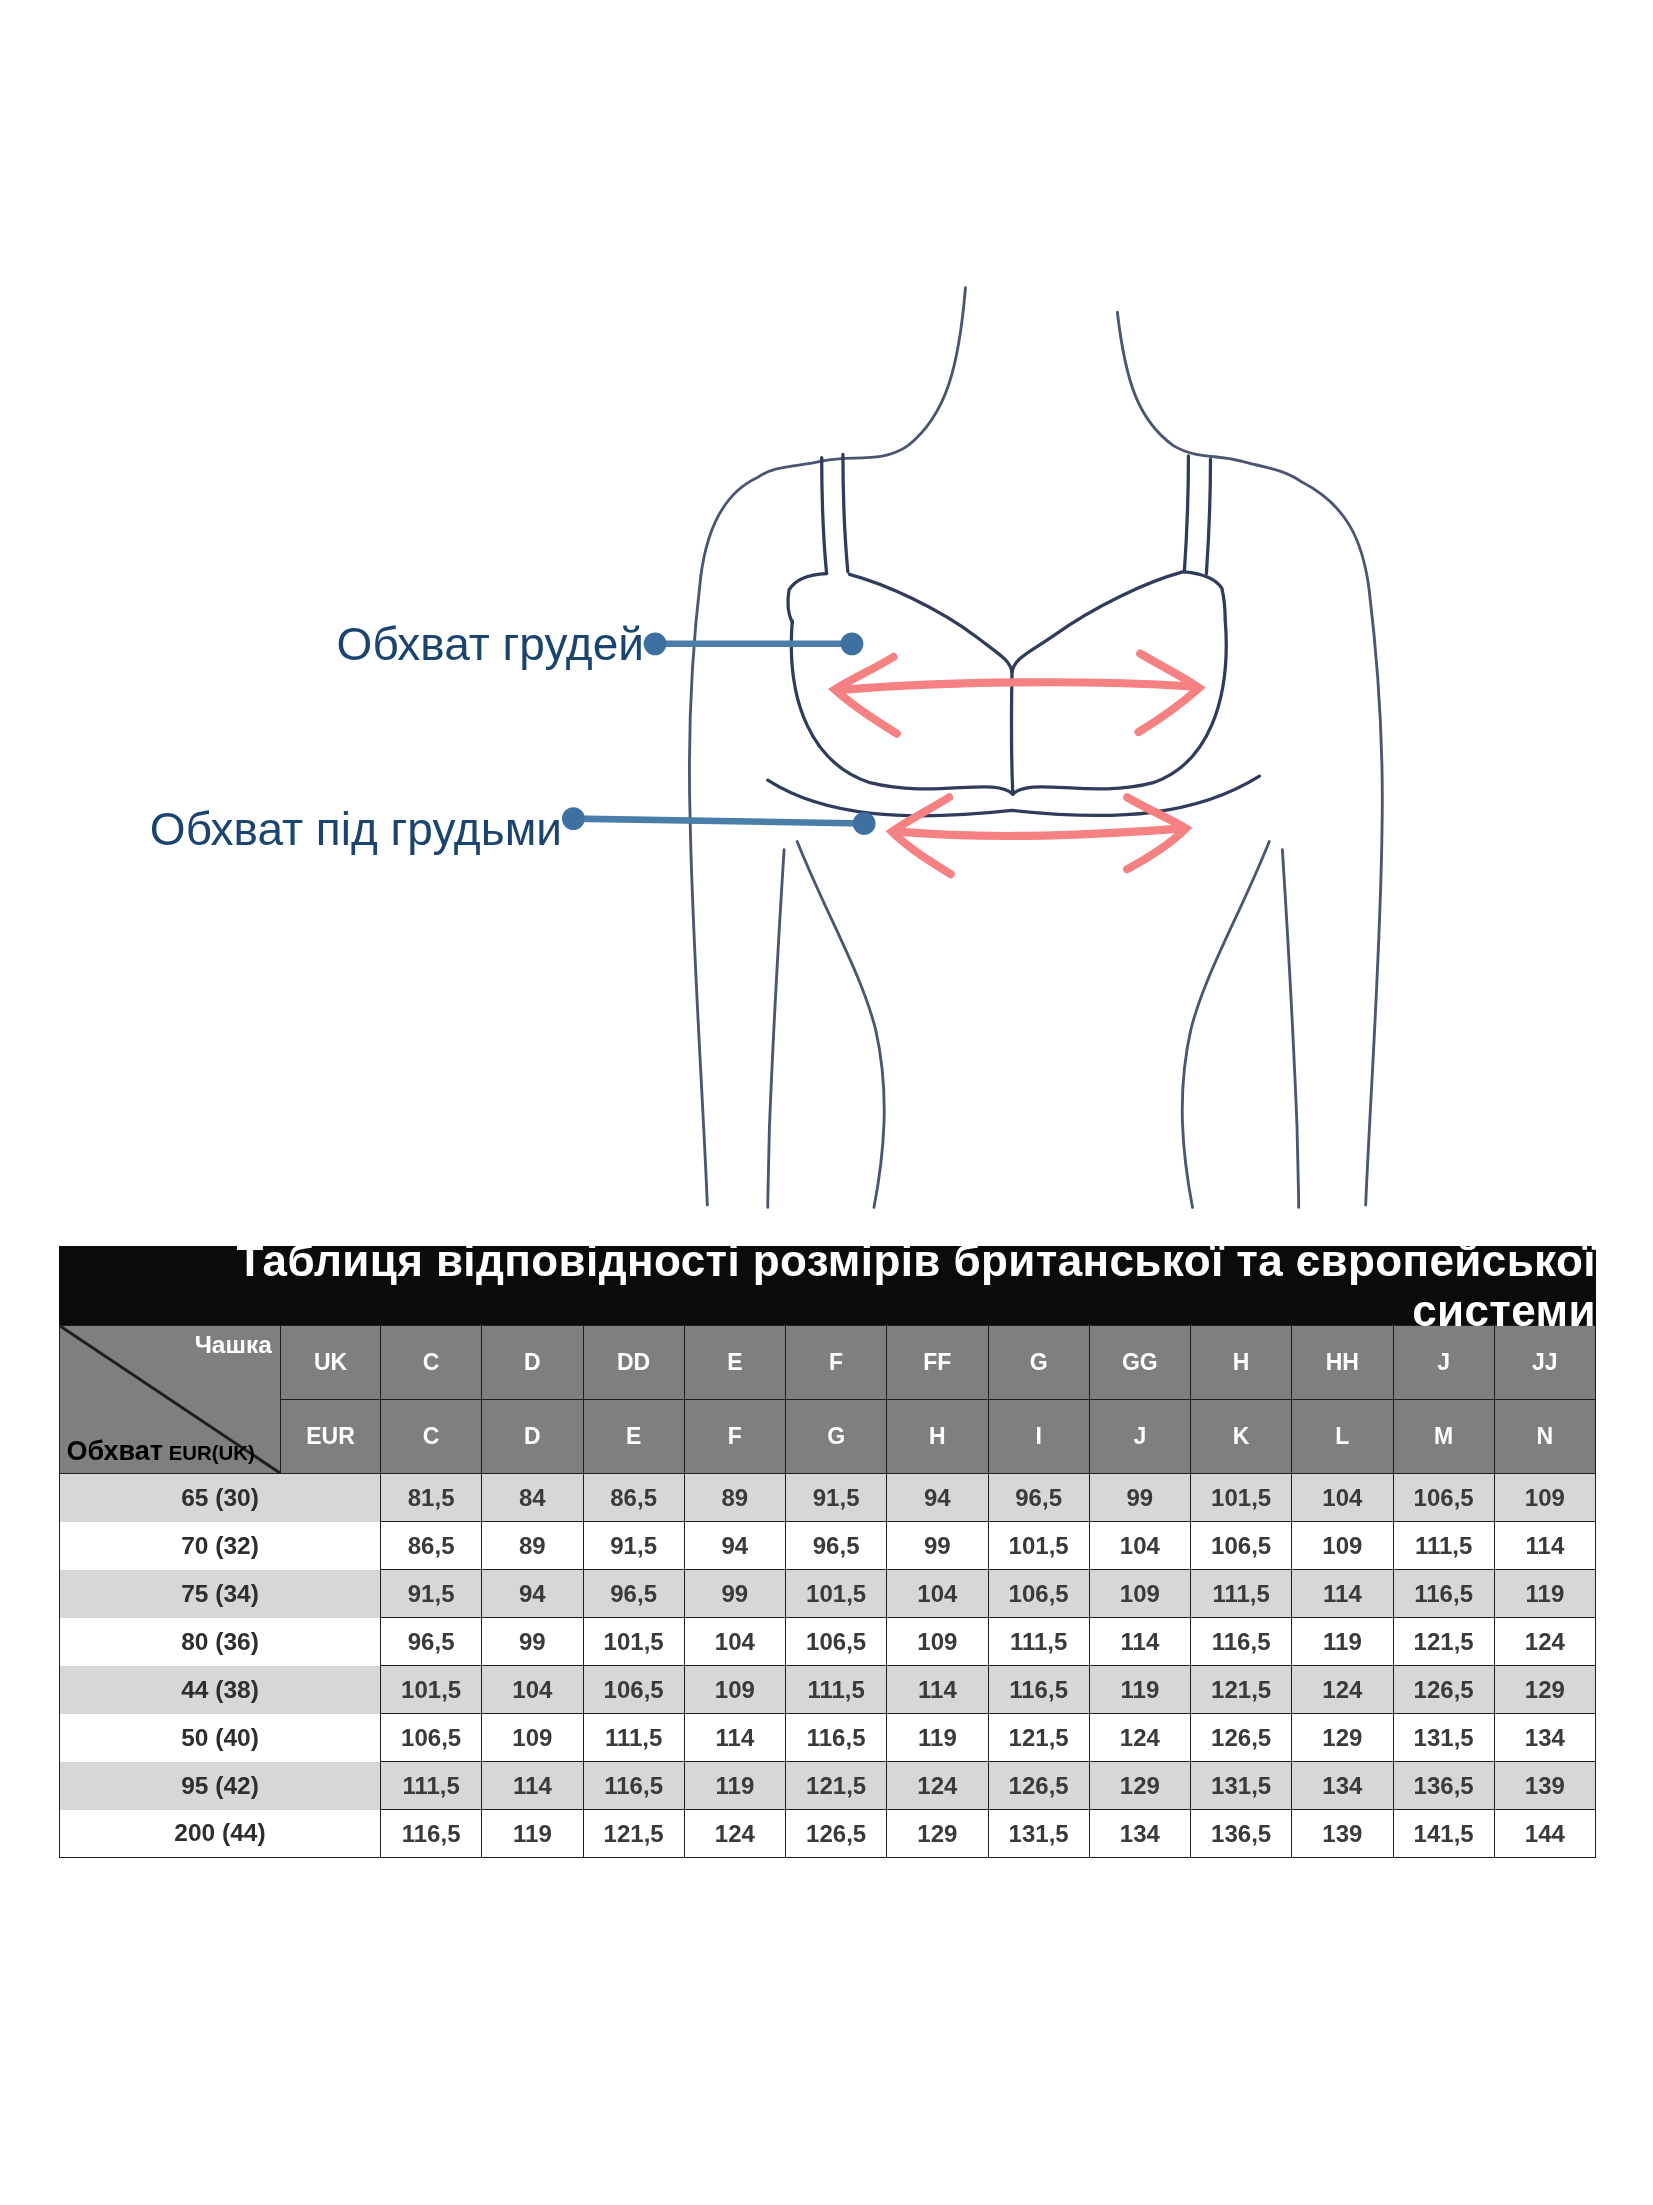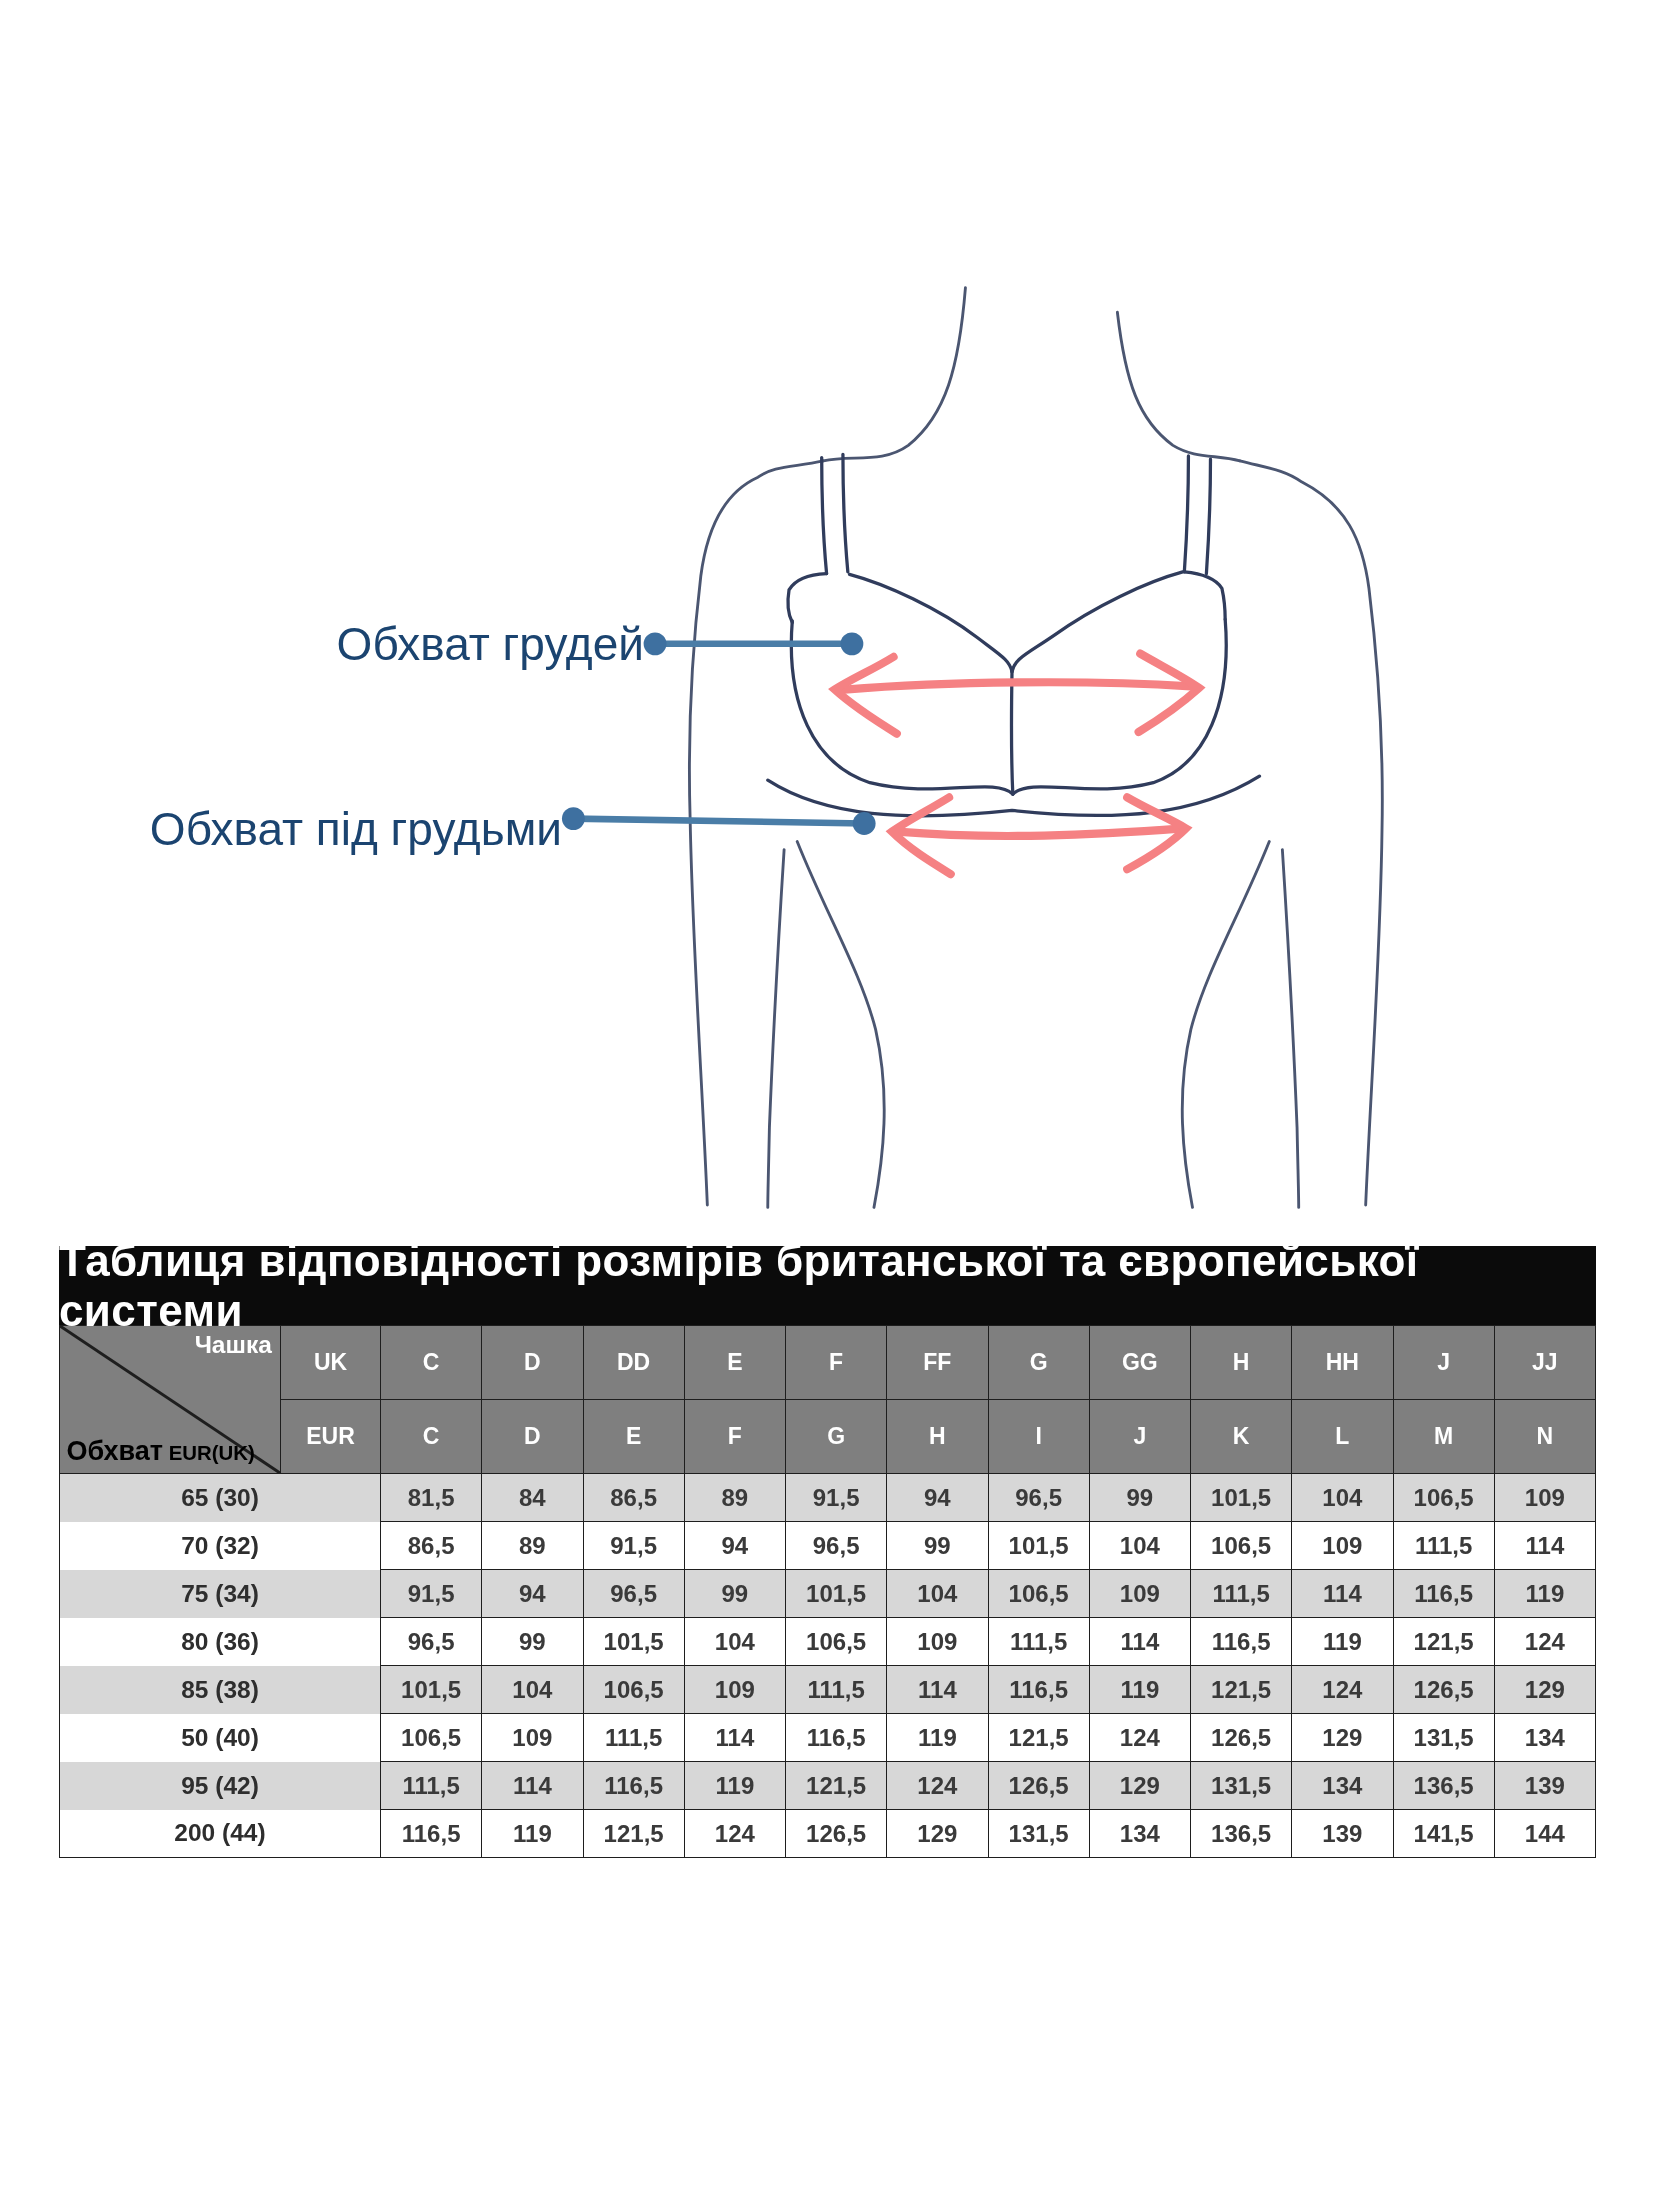--- a/index.html
+++ b/index.html
@@ -10,21 +10,21 @@
   .figure-area{position:absolute;left:0;top:0;width:1654px;height:1246px;}
   .figure-area svg{position:absolute;left:0;top:0;}
   .diagram-label{position:absolute;color:#1b4470;font-size:46px;line-height:62px;
                  text-align:right;white-space:nowrap;}
   .lbl-bust{left:301px;top:613px;width:343px;}
   .lbl-under{left:137px;top:798px;width:425px;}
 
   
   .tablewrap{position:absolute;left:59px;top:1246px;width:1537px;}
   .tbl-title{height:79px;background:#0b0b0b;color:#ffffff;font-size:44px;font-weight:bold;
-             display:flex;align-items:center;justify-content:center;letter-spacing:0.4px;}
+             display:flex;align-items:center;justify-content:center;letter-spacing:0.4px;text-align:right;}
   table.size{border-collapse:collapse;table-layout:fixed;width:1537px;border:1.6px solid #1e1e1e;}
   table.size td{padding:0;text-align:center;vertical-align:middle;overflow:hidden;}
   tr.hdr-uk{height:74px;}
   tr.hdr-eur{height:74px;}
   tr.hdr-uk td, tr.hdr-eur td{background:#7f7f7f;color:#ffffff;font-weight:bold;font-size:23px;
              border:1.6px solid #1e1e1e;}
   td.corner{position:relative;background:#7f7f7f;border:1.6px solid #1e1e1e;}
   td.corner svg{position:absolute;left:0;top:0;width:100%;height:100%;}
   .corner-cup{position:absolute;top:4.9px;right:8.2px;font-size:24.5px;font-weight:bold;color:#fff;}
   .corner-girth{position:absolute;bottom:6.5px;left:6.5px;font-size:27px;font-weight:bold;color:#000000;white-space:nowrap;}
@@ -192,21 +192,21 @@
         <td class="v">106,5</td>
         <td class="v">109</td>
         <td class="v">111,5</td>
         <td class="v">114</td>
         <td class="v">116,5</td>
         <td class="v">119</td>
         <td class="v">121,5</td>
         <td class="v">124</td>
       </tr>
       <tr class="data alt">
-        <td class="lab" colspan="2">85 (38)</td>
+        <td class="lab" colspan="2">44 (38)</td>
         <td class="v">101,5</td>
         <td class="v">104</td>
         <td class="v">106,5</td>
         <td class="v">109</td>
         <td class="v">111,5</td>
         <td class="v">114</td>
         <td class="v">116,5</td>
         <td class="v">119</td>
         <td class="v">121,5</td>
         <td class="v">124</td>

